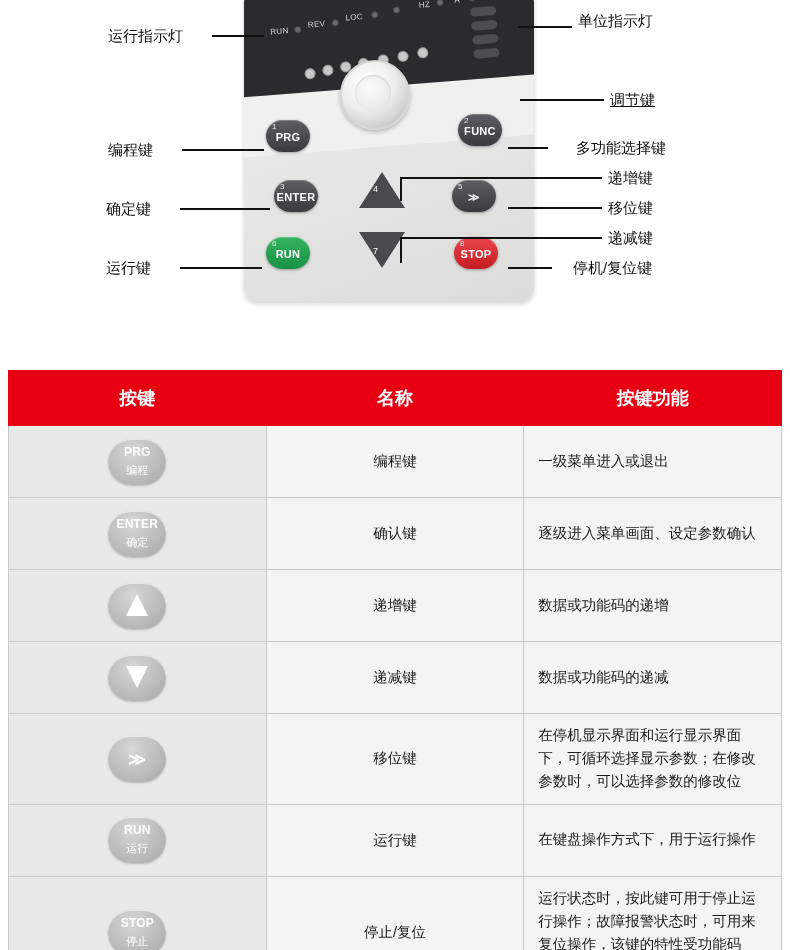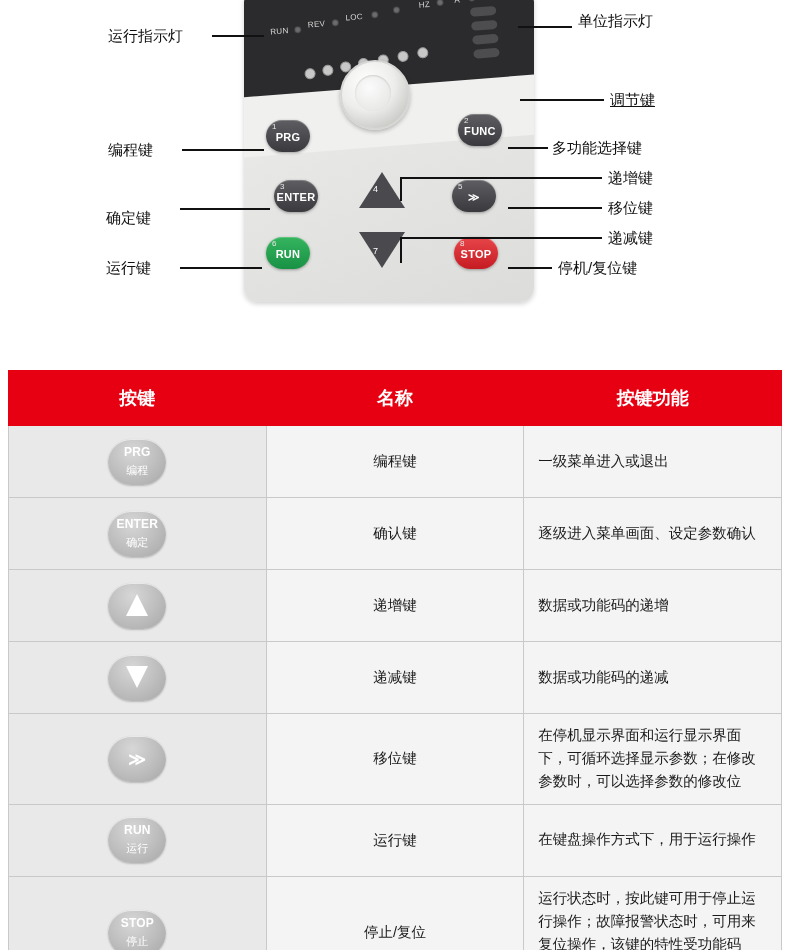--- a/index.html
+++ b/index.html
@@ -385,47 +385,47 @@
       <span class="txt">STOP</span>
     </div>
   </div>
 
   <div class="lead-label" style="left:108px; top:27px;">运行指示灯</div>
   <div class="lead-line" style="left:212px; top:35px; width:52px;"></div>
 
   <div class="lead-label" style="left:108px; top:141px;">编程键</div>
   <div class="lead-line" style="left:182px; top:149px; width:82px;"></div>
 
-  <div class="lead-label" style="left:106px; top:200px;margin-top:9px;">确定键</div>
+  <div class="lead-label" style="left:106px; top:200px;">确定键</div>
   <div class="lead-line" style="left:180px; top:208px; width:90px;"></div>
 
   <div class="lead-label" style="left:106px; top:259px;">运行键</div>
   <div class="lead-line" style="left:180px; top:267px; width:82px;"></div>
 
   <div class="lead-label" style="left:578px; top:12px;">单位指示灯</div>
   <div class="lead-line" style="left:518px; top:26px; width:54px;"></div>
 
   <div class="lead-label" style="left:610px; top:91px;text-decoration:underline;">调节键</div>
   <div class="lead-line" style="left:520px; top:99px; width:84px;"></div>
 
-  <div class="lead-label" style="left:552px; top:139px;">多功能选择键</div>
+  <div class="lead-label" style="left:576px; top:139px;">多功能选择键</div>
   <div class="lead-line" style="left:508px; top:147px; width:40px;"></div>
 
   <div class="lead-label" style="left:608px; top:169px;">递增键</div>
   <div class="lead-line" style="left:400px; top:177px; width:202px;"></div>
   <div class="lead-vline" style="left:400px; top:177px; height:24px;"></div>
 
   <div class="lead-label" style="left:608px; top:199px;">移位键</div>
   <div class="lead-line" style="left:508px; top:207px; width:94px;"></div>
 
   <div class="lead-label" style="left:608px; top:229px;">递减键</div>
   <div class="lead-line" style="left:400px; top:237px; width:202px;"></div>
   <div class="lead-vline" style="left:400px; top:237px; height:26px;"></div>
 
-  <div class="lead-label" style="left:558px; top:259px;">停机/复位键</div>
+  <div class="lead-label" style="left:573px; top:259px;">停机/复位键</div>
   <div class="lead-line" style="left:508px; top:267px; width:44px;"></div>
 </div>
 
 <div class="tbl-wrap">
   <table class="keytbl">
     <thead>
       <tr>
         <th>按键</th>
         <th>名称</th>
         <th>按键功能</th>

